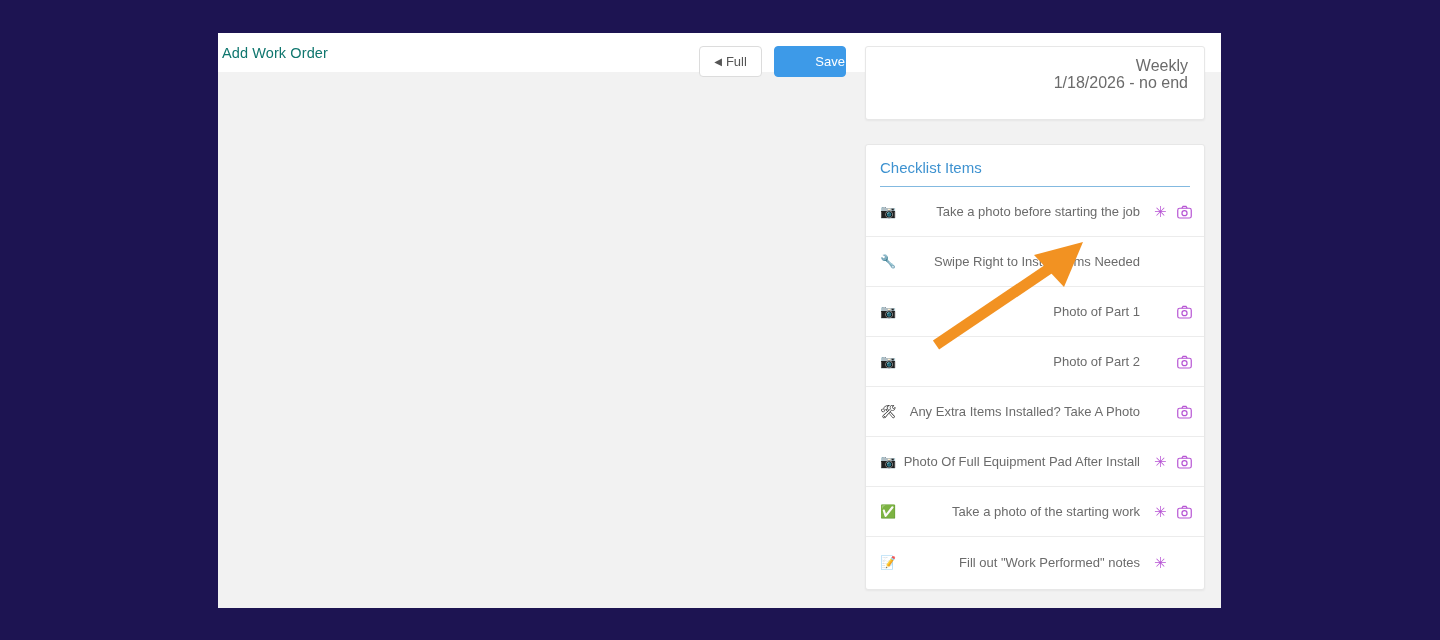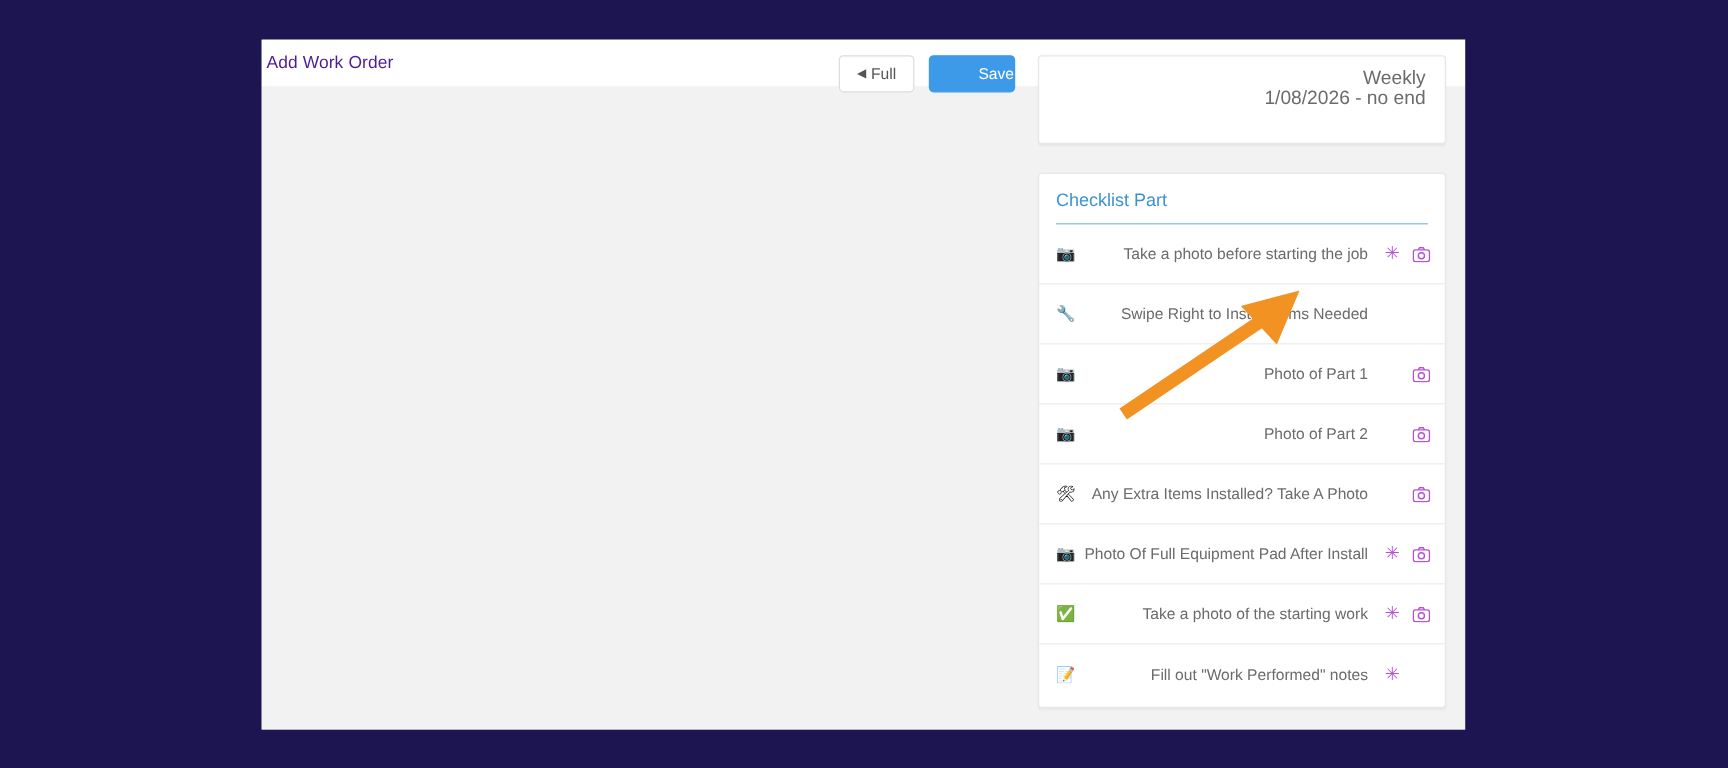--- a/index.html
+++ b/index.html
@@ -21,21 +21,21 @@
   }
   #titlebar{
     height:39px;
     background:#ffffff;
     display:flex;align-items:center;
     padding-left:4px;
     box-sizing:border-box;
   }
   #titlebar .title{
     font-size:14.5px;
-    color:#4c1d95;
+    color:#0f766e;
     letter-spacing:.1px;
     text-align:right;
   }
 
   
   #app-body{
     position:relative;
     height:536px;
     background:#f2f2f2;
   }
@@ -190,25 +190,25 @@
       </div>
       <div class="btn btn-save" style="background: rgb(61, 154, 232); border-color: rgb(61, 154, 232); justify-content: flex-end;">
         <span>Save</span>
       </div>
     </div>
 
     <div id="right-col">
 
       <div class="card" id="schedule-card">
         <div class="line">Weekly</div>
-        <div class="line">1/08/2026 - no end</div>
+        <div class="line">1/18/2026 - no end</div>
       </div>
 
       <div class="card" id="checklist-card">
-        <div id="checklist-title" style="color: rgb(62, 146, 208);">Checklist Part</div>
+        <div id="checklist-title" style="color: rgb(62, 146, 208);">Checklist Items</div>
         <div id="checklist-underline"></div>
         <div id="checklist-rows">
             <div class="chk-row">
               <span class="chk-emoji">📷</span>
               <span class="chk-label">Take a photo before starting the job</span>
               <span class="chk-icons">
                 <span class="ico-ast">✳</span>
                 <span style="cursor: pointer; line-height: 0;">
                   <svg class="ico-cam" viewBox="0 0 20 18" fill="none" stroke="#b754d4" stroke-width="1.6">
                     <rect x="1" y="4" width="18" height="13" rx="2.5"></rect>

